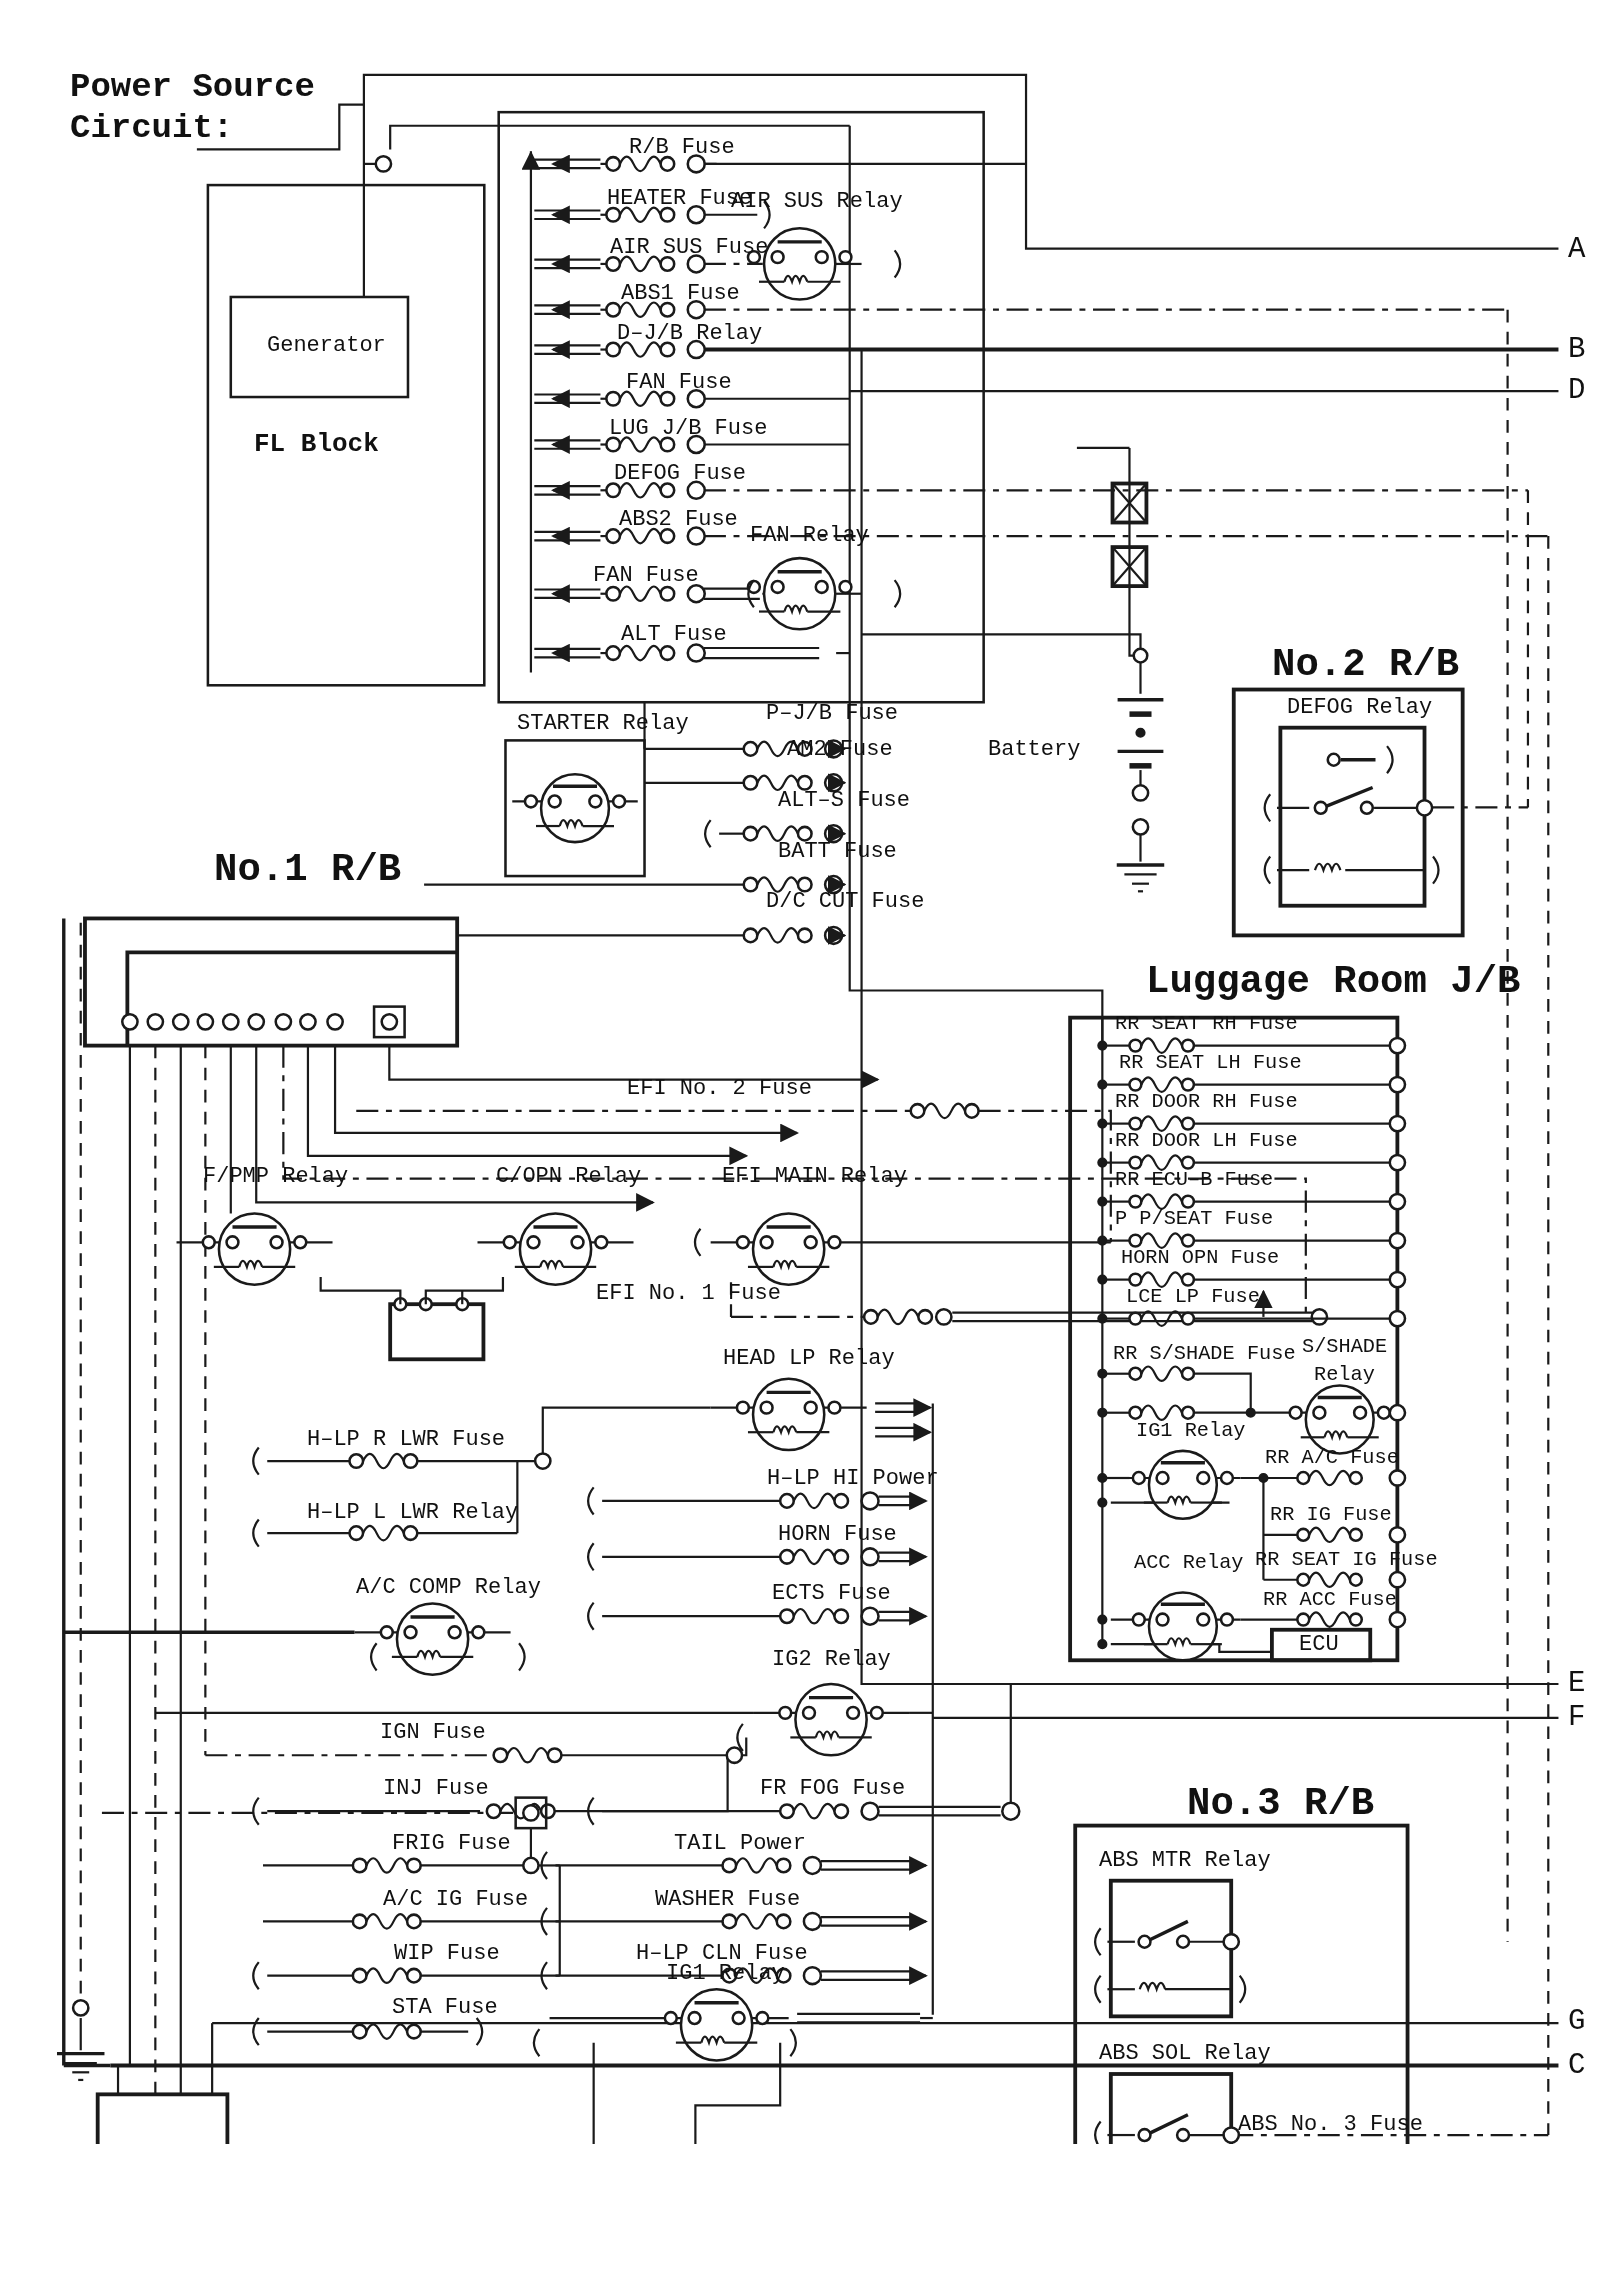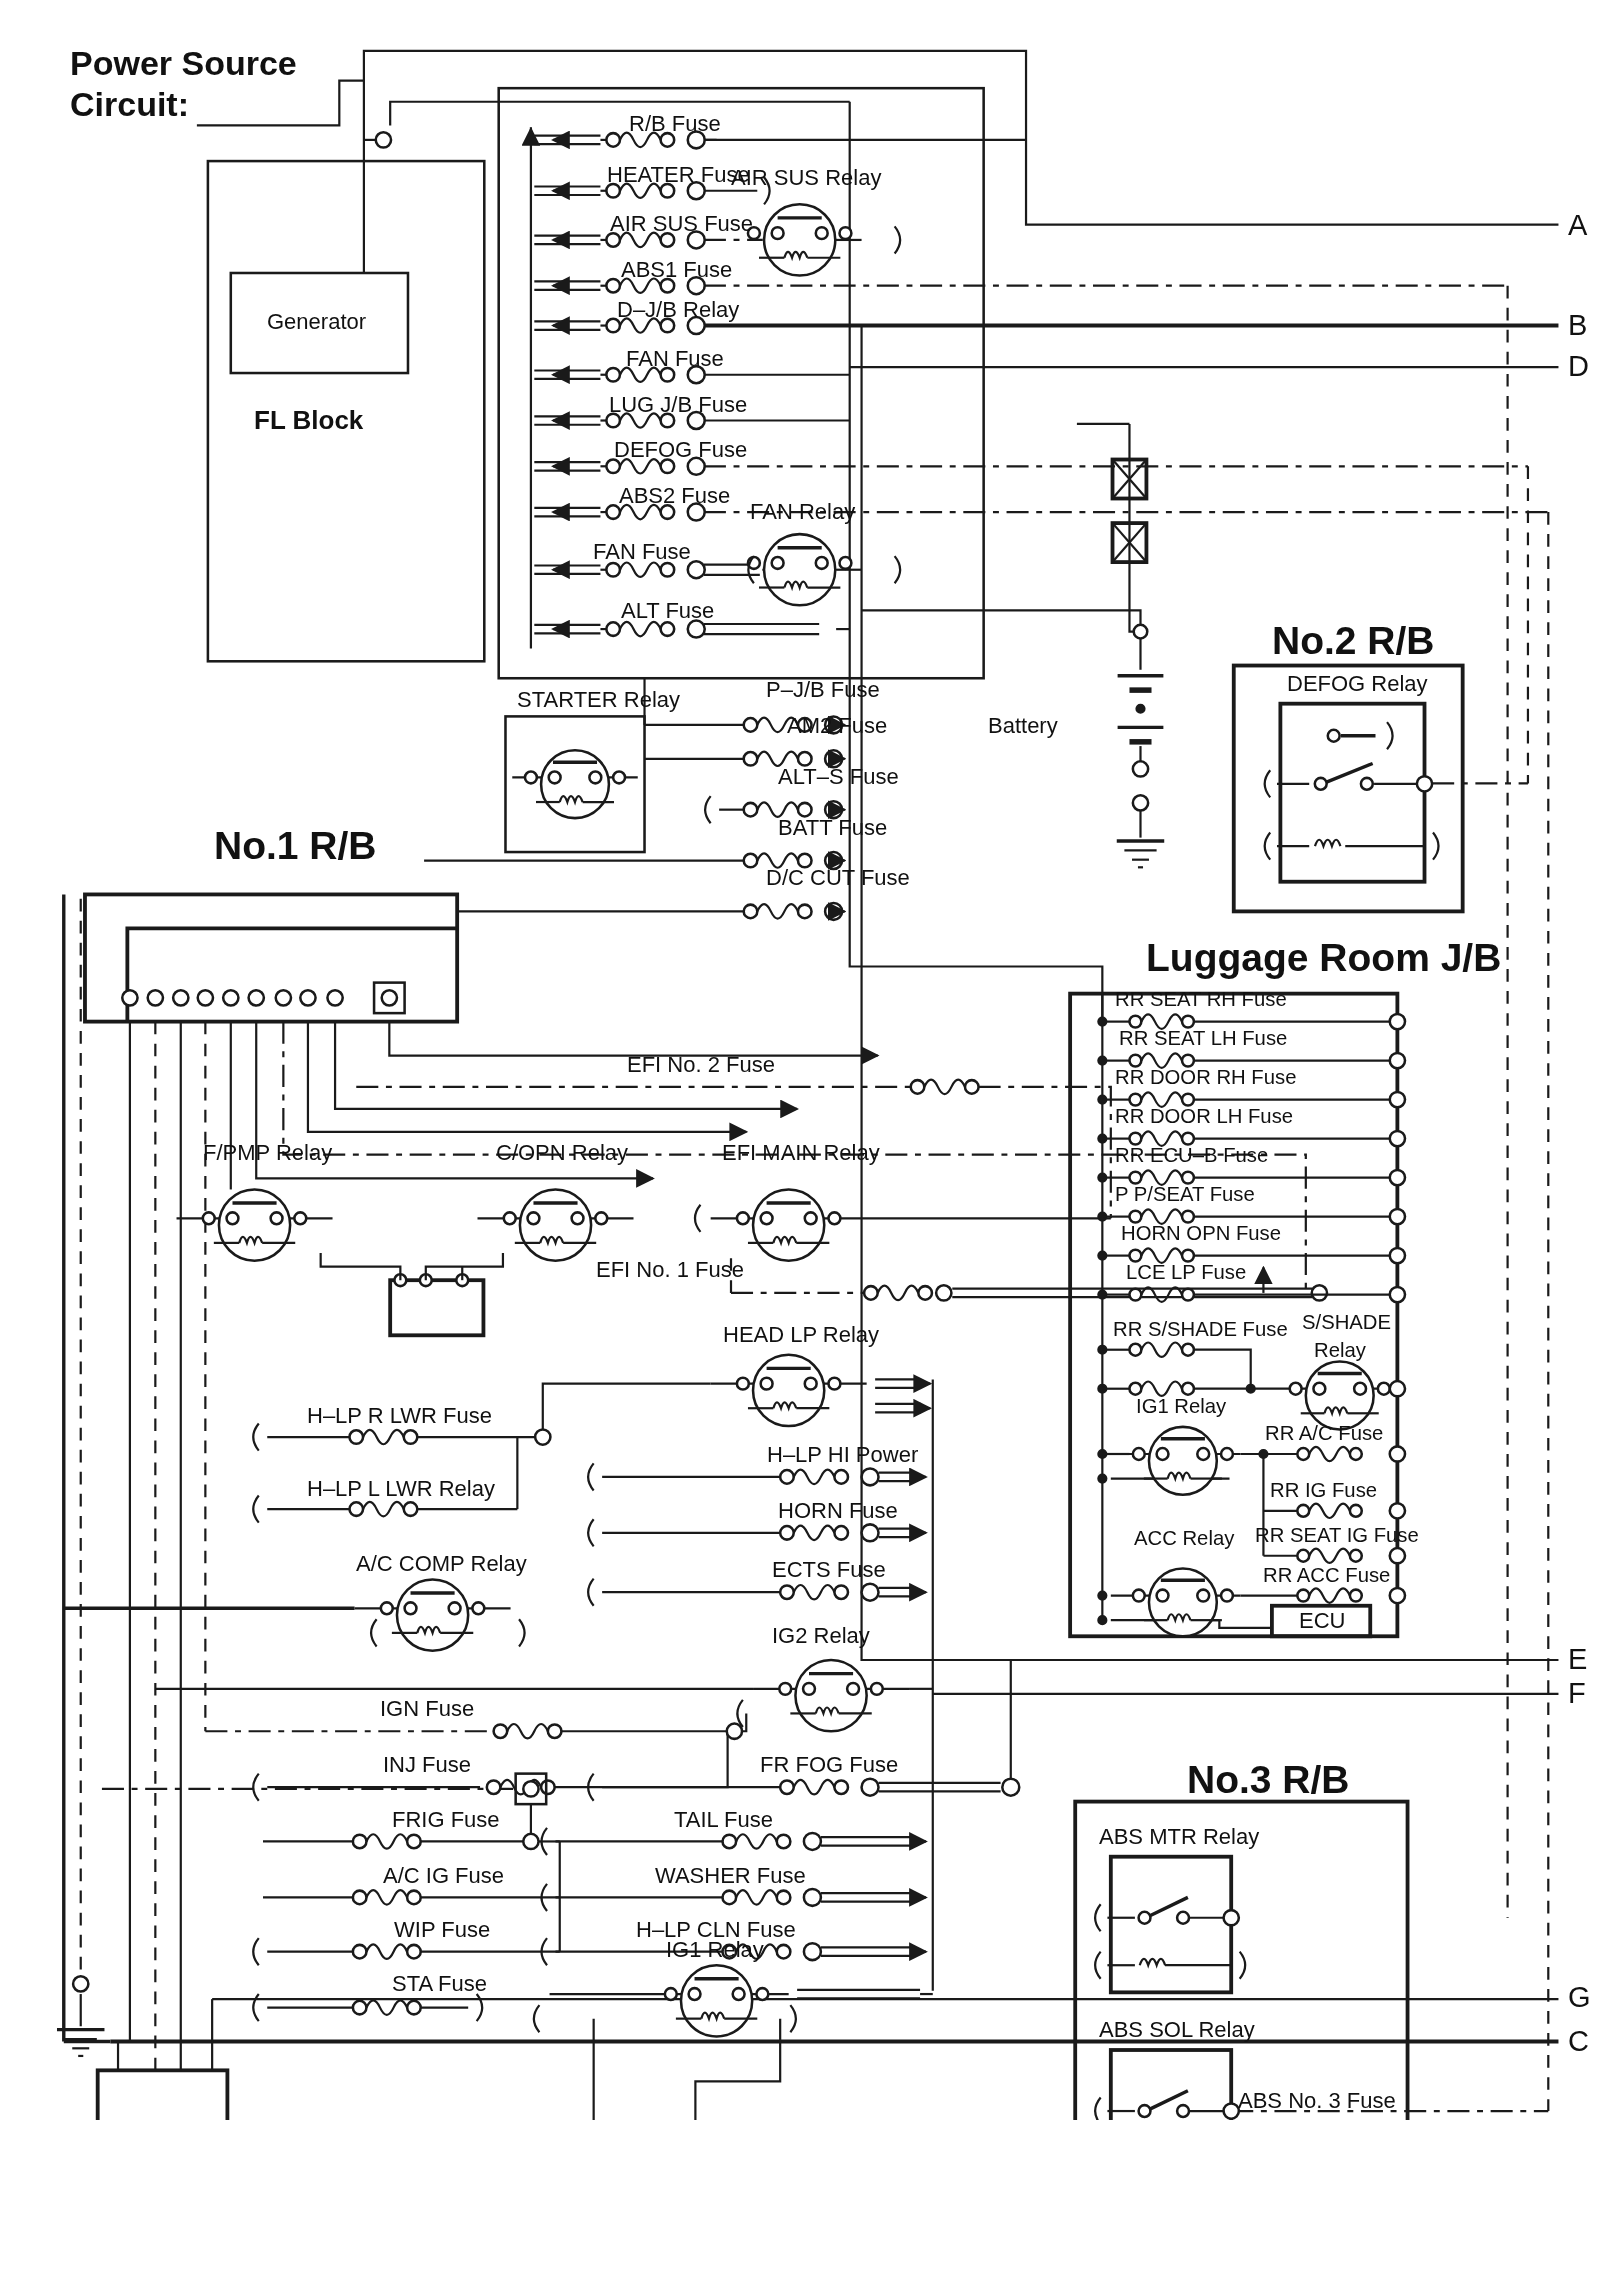--- a/index.html
+++ b/index.html
@@ -1,17 +1,17 @@
 <!DOCTYPE html>
 <html style="font-size:13.6px"><head>
 <meta charset="utf-8">
 <style>
   html,body{margin:0;padding:0;background:#fff;}
   .stage{position:relative;width:1618px;height:2120px;background:#fff;overflow:hidden;
-         font-family:Liberation Sans, sans-serif;color:#111;}
+         font-family:Liberation Mono, monospace;color:#111;margin-top:24px;}
   svg{position:absolute;left:0;top:0;}
   .lb{position:absolute;font-size:22px;line-height:1.05;white-space:nowrap;color:#111;}
   .lb-sm{position:absolute;font-size:20.3px;line-height:1.05;white-space:nowrap;color:#111;}
   .ttl{position:absolute;font-size:34px;font-weight:bold;white-space:nowrap;color:#111;}
   .hdr{position:absolute;font-size:39px;font-weight:bold;white-space:nowrap;color:#111;}
   .hdr2{position:absolute;font-size:26px;font-weight:bold;white-space:nowrap;color:#111;}
   .ltr{position:absolute;font-size:29px;white-space:nowrap;color:#111;}
   
   .w{stroke:#1a1a1a;stroke-width:2.6;fill:none;}
   .wt{stroke:#1a1a1a;stroke-width:4.6;fill:none;}
@@ -772,21 +772,21 @@
 <div class="lb" style="left:307px;top:1404px">H–LP R LWR Fuse</div>
 <div class="lb" style="left:307px;top:1477px">H–LP L LWR Relay</div>
 <div class="lb" style="left:767px;top:1443px">H–LP HI Power</div>
 <div class="lb" style="left:778px;top:1499px">HORN Fuse</div>
 <div class="lb" style="left:772px;top:1558px">ECTS Fuse</div>
 <div class="lb" style="left:356px;top:1552px">A/C COMP Relay</div>
 <div class="lb" style="left:772px;top:1624px">IG2 Relay</div>
 <div class="lb" style="left:380px;top:1697px">IGN Fuse</div>
 <div class="lb" style="left:383px;top:1753px">INJ Fuse</div>
 <div class="lb" style="left:760px;top:1753px">FR FOG Fuse</div>
-<div class="lb" style="left:674px;top:1808px">TAIL Fuse</div>
+<div class="lb" style="left:674px;top:1808px">TAIL Power</div>
 <div class="lb" style="left:655px;top:1864px">WASHER Fuse</div>
 <div class="lb" style="left:636px;top:1918px">H–LP CLN Fuse</div>
 <div class="lb" style="left:392px;top:1808px">FRIG Fuse</div>
 <div class="lb" style="left:383px;top:1864px">A/C IG Fuse</div>
 <div class="lb" style="left:394px;top:1918px">WIP Fuse</div>
 <div class="lb" style="left:392px;top:1972px">STA Fuse</div>
 <div class="lb" style="left:666px;top:1938px">IG1 Relay</div>
 
 <div class="hdr" style="left:1187px;top:1758px">No.3 R/B</div>
 <div class="lb" style="left:1099px;top:1825px">ABS MTR Relay</div>

